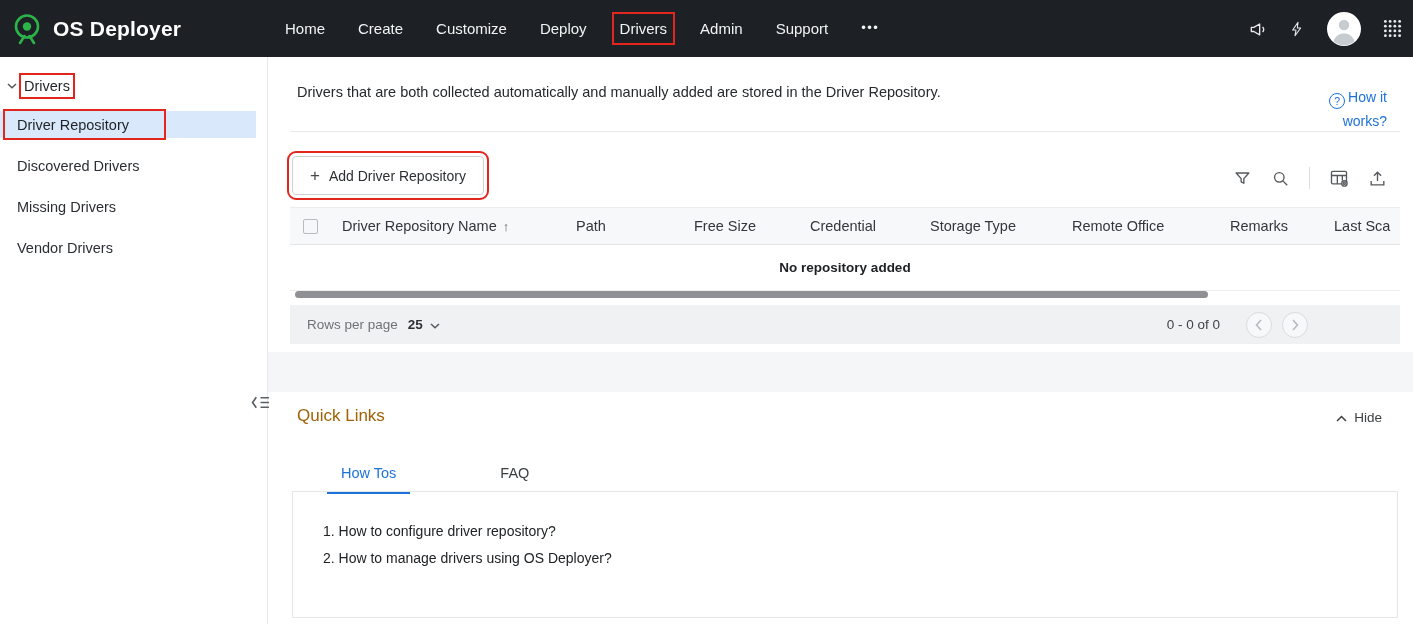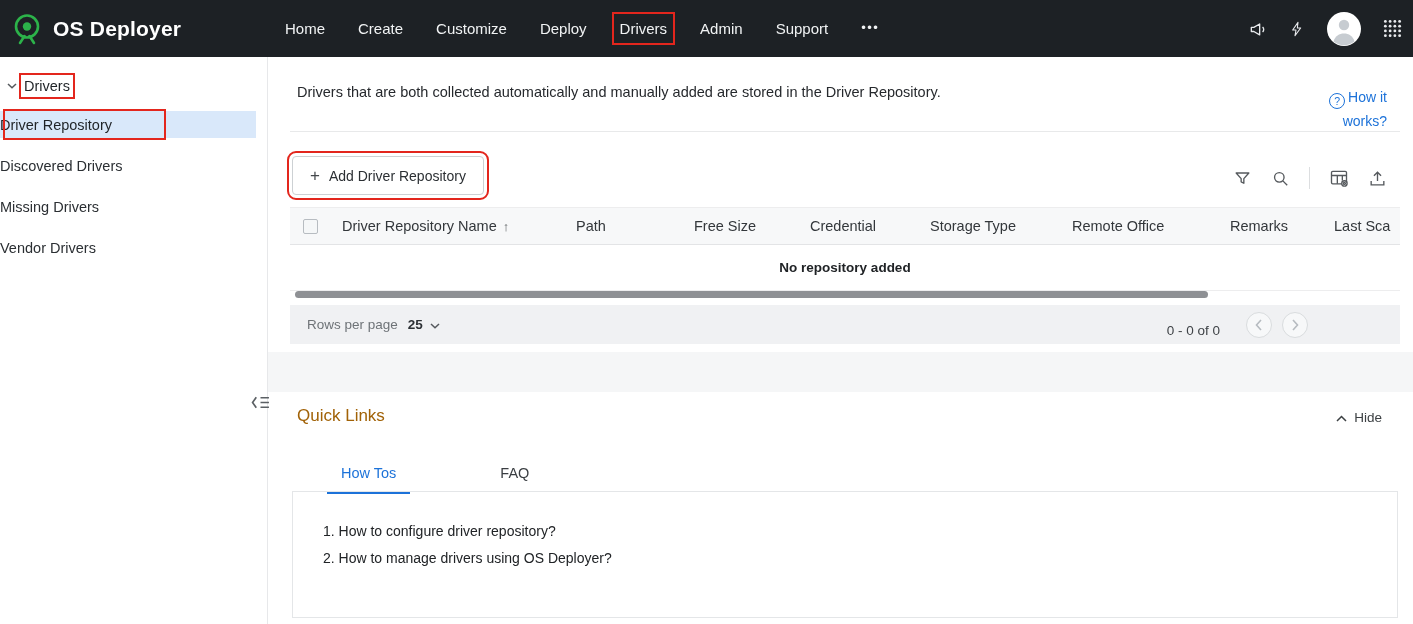--- a/index.html
+++ b/index.html
@@ -16,21 +16,21 @@
   .nav-more{letter-spacing:1.5px;font-size:13px}
   .nav-right{margin-left:auto;display:flex;align-items:center;gap:21px;padding-right:11px;color:#e8eaed}
   .nav-icon{display:inline-flex;cursor:pointer}
   .avatar{display:inline-flex;border-radius:50%;overflow:hidden;cursor:pointer}
 
   
   .sidebar{position:absolute;left:0;top:57px;width:268px;bottom:0;background:#fff;border-right:1px solid #e7e8ea;z-index:5}
   .tree-root{position:absolute;left:7px;top:21px;display:flex;align-items:center;gap:7px;font-size:14.5px;color:#1f2327;cursor:pointer}
   .tree-root .lbl{outline:2.5px solid #e3261d;outline-offset:3px}
   .tree-chevron{display:inline-flex;color:#55595d}
-  .side-item{position:absolute;left:0;width:256px;height:27px;display:flex;align-items:center;font-size:14.5px;color:#2b2f33;cursor:pointer}
+  .side-item{position:absolute;left:0;width:256px;height:27px;display:flex;align-items:center;padding-left:17px;font-size:14.5px;color:#2b2f33;cursor:pointer}
   .side-item.selected{background:#d9e8fa;color:#1f2327}
   .si-1{top:54px}.si-2{top:95px}.si-3{top:136px}.si-4{top:177px}
   .red-overlay{position:absolute;border:2.5px solid #e3261d;pointer-events:none;z-index:8}
   .ov-repo{left:3px;top:52px;width:163px;height:31px}
   .collapse-toggle{position:absolute;left:251px;top:338px;color:#5b6064;cursor:pointer;z-index:9;display:inline-flex}
 
   
   .main-bg{position:absolute;left:268px;top:57px;right:0;bottom:0;background:#f5f6f7}
   .card1{position:absolute;left:268px;top:57px;right:0;height:295px;background:#fff}
   .card2{position:absolute;left:268px;top:392px;right:0;bottom:0;background:#fff}
@@ -52,21 +52,21 @@
   .col-check{flex:0 0 40px;justify-content:center;padding-left:0}
   .col-name{flex-basis:234px}.col-path{flex-basis:118px}.col-free{flex-basis:116px}.col-cred{flex-basis:120px}.col-storage{flex-basis:142px}.col-remote{flex-basis:158px}.col-remarks{flex-basis:104px}.col-last{flex-basis:120px}
   .checkbox{width:15px;height:15px;border:1.5px solid #b7bcc1;border-radius:2px;background:#f5f7f8;cursor:pointer}
   .sort{color:#55595d;font-size:13px}
   .empty-row{height:46px;display:flex;align-items:center;justify-content:center;font-size:13.5px;font-weight:bold;color:#202326;border-bottom:1px solid #ededee}
   .hscroll{position:absolute;left:295px;top:291px;width:913px;height:7px;background:#8e9094;border-radius:4px;z-index:7;cursor:pointer}
 
   .pagination{position:absolute;left:290px;right:13px;top:305px;height:39px;background:#f0f1f3;display:flex;align-items:center;padding:0 92px 0 17px;font-size:13.5px;color:#6e7377;z-index:6}
   .rpp{display:flex;align-items:center;cursor:pointer}
   .rpp-value{font-weight:bold;color:#2d3135;margin:0 7px 0 10px}
-  .pg-right{margin-left:auto;display:flex;align-items:flex-end;gap:10px}
+  .pg-right{margin-left:auto;display:flex;align-items:center;gap:10px}
   .pg-range{color:#3f4347;margin-right:16px}
   .pg-btn{width:26px;height:26px;border-radius:50%;border:1px solid #d9dcde;background:#f7f8f9;color:#b6bbc0;display:flex;align-items:center;justify-content:center;cursor:default}
 
   
   .ql-title{position:absolute;left:297px;top:406px;font-size:17px;color:#a16207;z-index:6}
   .ql-hide{position:absolute;right:31px;top:410px;display:flex;align-items:center;gap:7px;font-size:13.5px;color:#3c4043;cursor:pointer;z-index:6}
   .tabs{position:absolute;left:327px;top:459px;display:flex;gap:76px;z-index:7;font-size:14.5px}
   .tab{padding:6px 14px 11px;cursor:pointer;color:#3a3e42}
   .tab.active{color:#1c72d9;border-bottom:2.5px solid #1c72d9}
   .panel{position:absolute;left:292px;right:15px;top:491px;bottom:6px;background:#fff;border:1px solid #e4e6e8;z-index:6}

